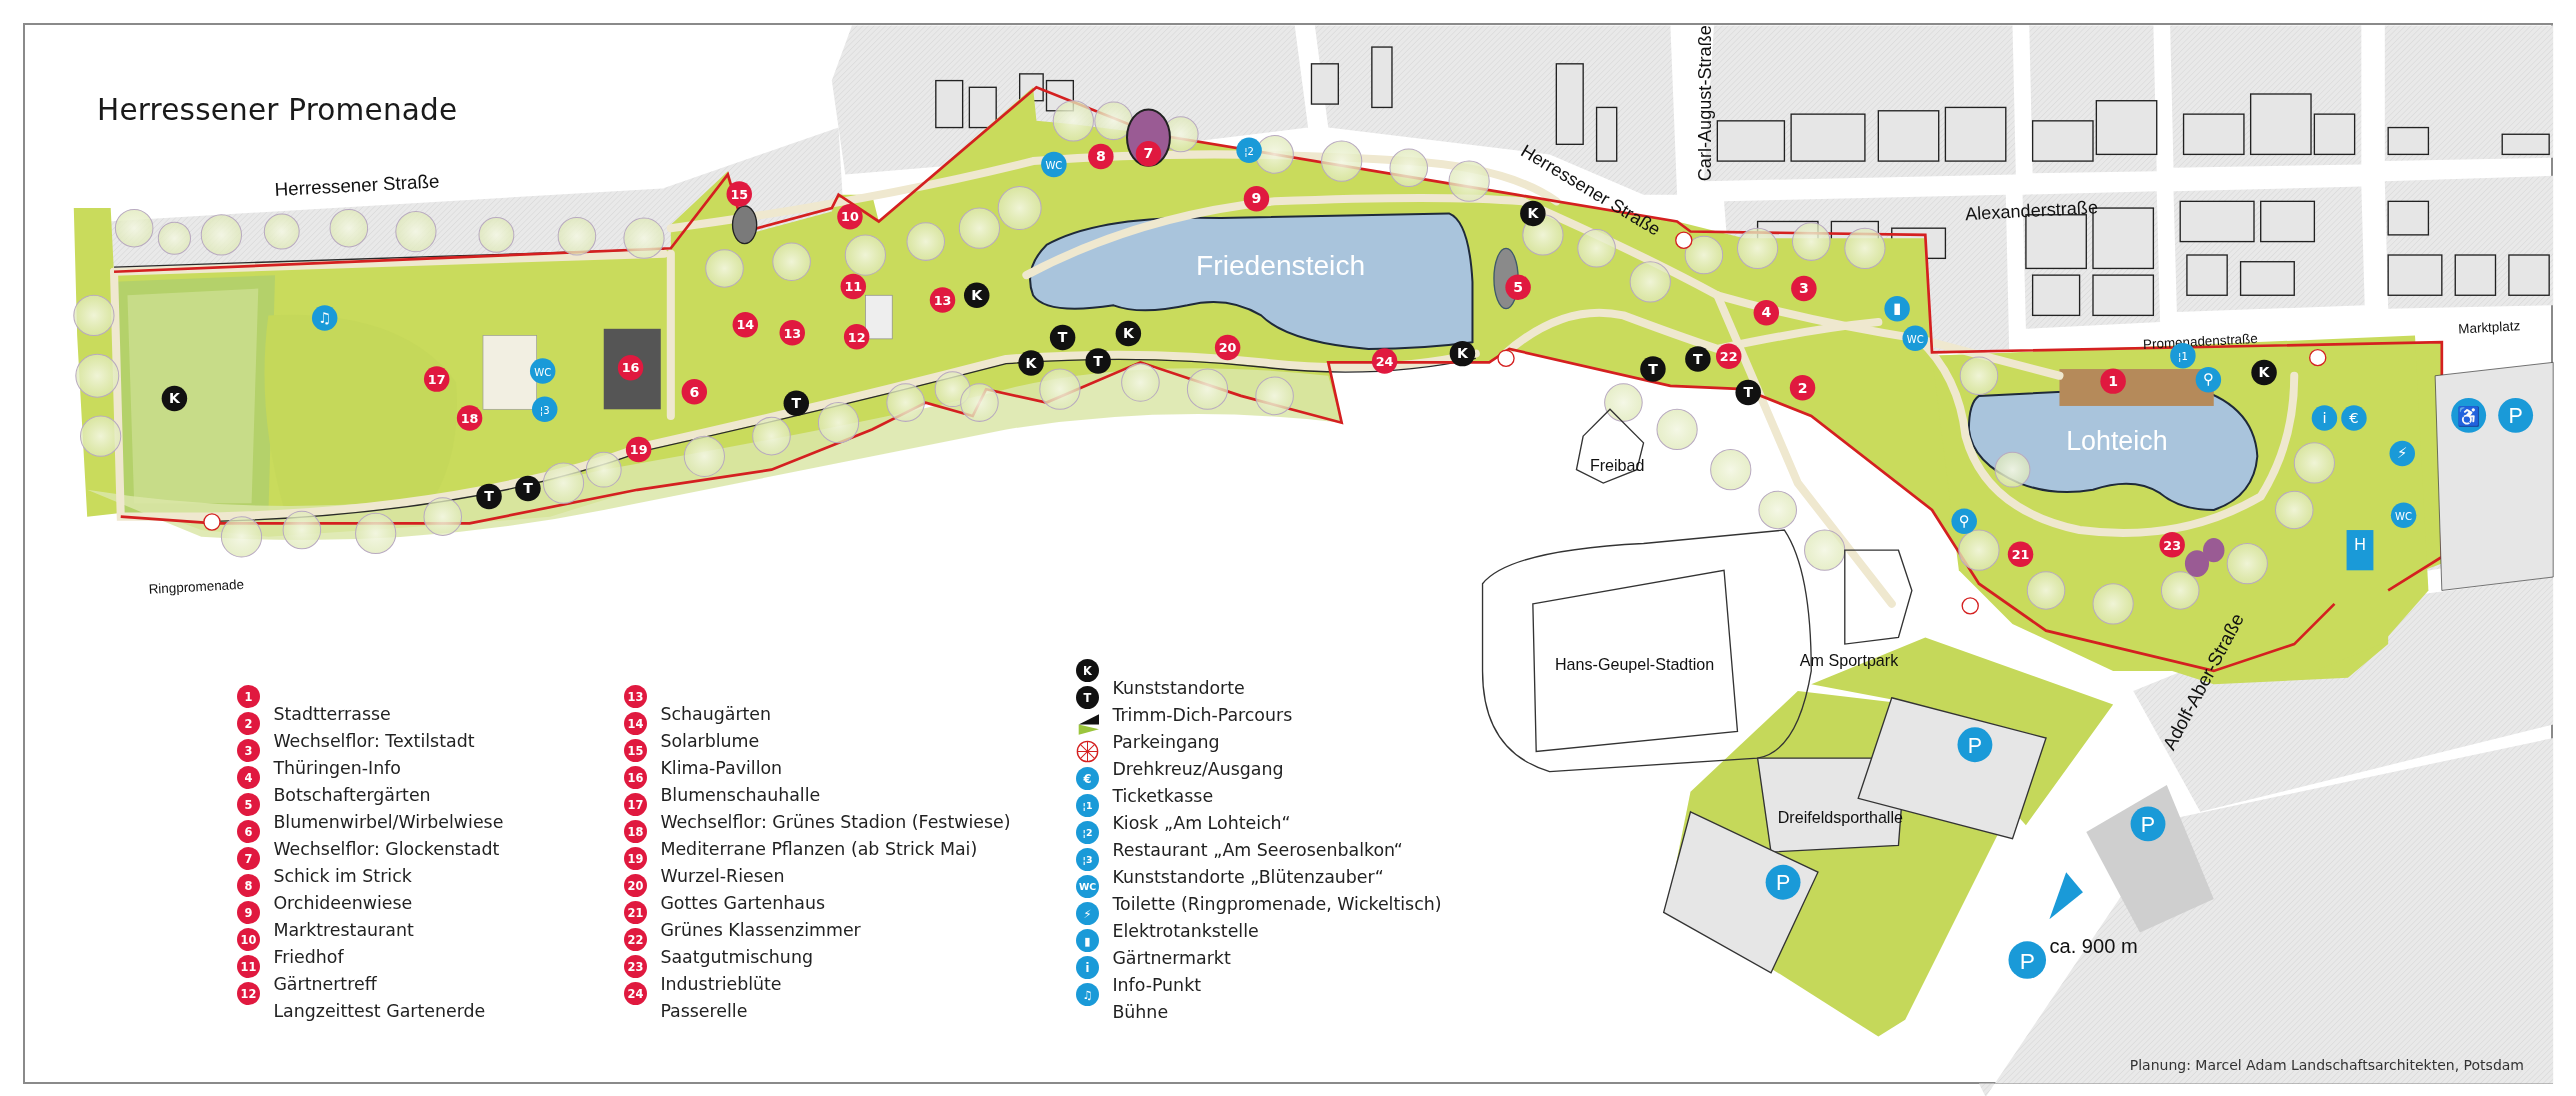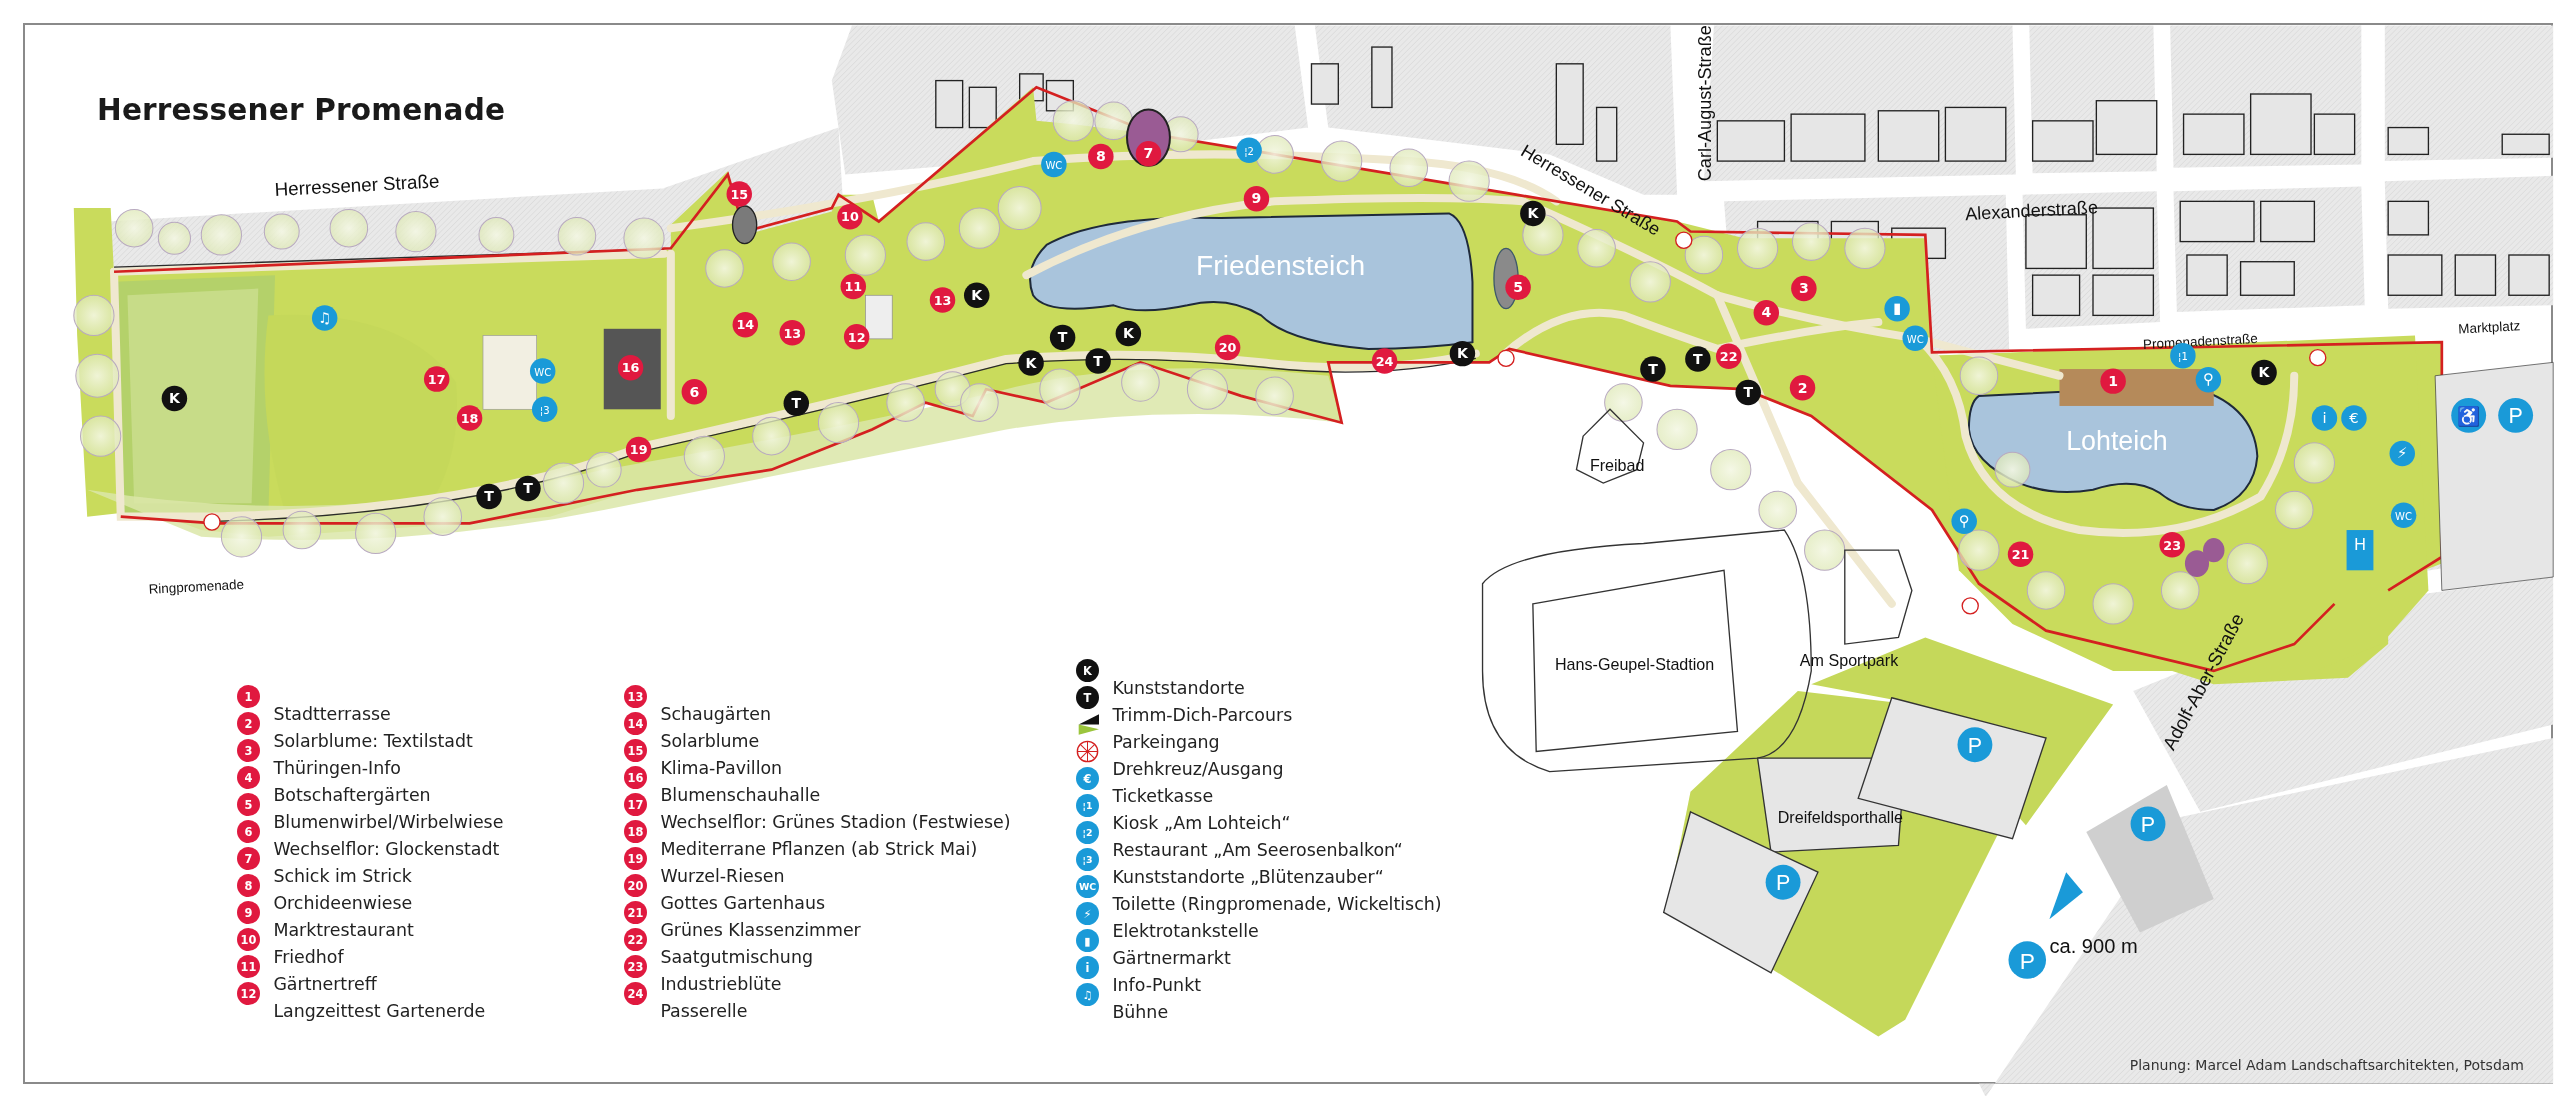--- a/index.html
+++ b/index.html
@@ -2,21 +2,21 @@
 <html style="font-size:10.7px"><head>
 <meta charset="utf-8">
 <style>
   html, body { margin:0; padding:0; background:#ffffff; }
   body { width:2576px; height:1097px; position:relative; overflow:hidden;
          font-family:"Liberation Sans", sans-serif; }
   #frame { position:absolute; left:23px; top:23px; width:2530px; height:1061px;
            border:2px solid #8a8a8a; box-sizing:border-box; background:#fff; }
   svg#map { position:absolute; left:0; top:0; }
   .title { position:absolute; left:97px; top:93px; font-size:29.5px; color:#1a1a1a;
-           font-family:"DejaVu Sans", sans-serif; font-weight:bold; letter-spacing:0.2px; }
+           font-family:"DejaVu Sans", sans-serif; font-weight:normal; letter-spacing:0.2px; }
   .legend { position:absolute; top:683px; font-family:"DejaVu Sans", sans-serif;
             font-size:17.4px; color:#222; }
   .legend .row { height:27px; display:flex; align-items:center; white-space:nowrap; }
   .badge { width:23px; height:23px; border-radius:50%; display:inline-flex; align-items:center;
            justify-content:center; color:#fff; font-weight:bold; font-size:11.4px; margin-right:13.4px;
            flex:none; font-family:"DejaVu Sans", sans-serif; }
   .badge.red { background:#e0193f; }
   .badge.black { background:#111; }
   .badge.blue { background:#1a9ad8; }
   .legend .lbl { line-height:1;margin-top:37px; }
@@ -500,21 +500,21 @@
 
 <div class="title">Herressener Promenade</div>
 
 <div class="legend" style="left:237px" id="legend1">
     <div class="row">
       <span class="badge red">1</span>
       <span class="lbl">Stadtterrasse</span>
     </div>
     <div class="row">
       <span class="badge red">2</span>
-      <span class="lbl">Solarblume: Textilstadt</span>
+      <span class="lbl">Wechselflor: Textilstadt</span>
     </div>
     <div class="row">
       <span class="badge red">3</span>
       <span class="lbl">Thüringen-Info</span>
     </div>
     <div class="row">
       <span class="badge red">4</span>
       <span class="lbl">Botschaftergärten</span>
     </div>
     <div class="row">

